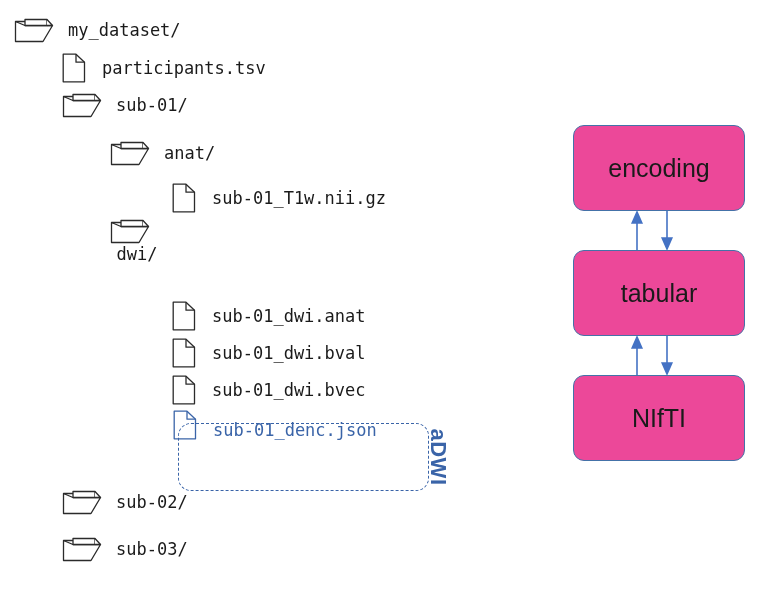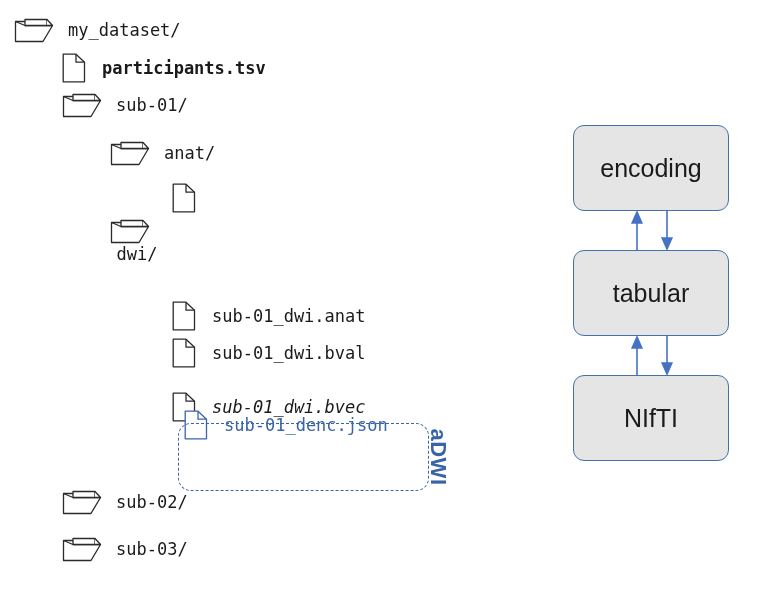--- a/index.html
+++ b/index.html
@@ -84,25 +84,25 @@
   #flow-chart {
     position: absolute;
     left: 560px;
     top: 110px;
     width: 190px;
     height: 370px;
   }
   .flow-box {
     position: absolute;
     left: 13px;
-    width: 156px;
+    width: 172px;
     height: 86px;
     border: 1.4px solid #4472a8;
     border-radius: 11px;
-    background: #e5e5e5;
+    background: #ec4899;
     box-sizing: border-box;
     display: flex;
     align-items: center;
     justify-content: center;
   }
   .flow-box-label {
     font-family: "Liberation Sans", sans-serif;
     font-size: 25px;
     color: #1a1a1a;
     line-height: 1;
@@ -126,21 +126,21 @@
 <div id="file-tree">
     <div class="tree-row" style="left: 14px; top: 15px;">
       <span class="icon-slot gap-folder" style="width: 40px; margin-right: 14px;"><svg width="40" height="26" viewBox="0 0 40 26">
           <path d="M1.5 4.5 L1.5 24.5 L29 24.5 L38.5 8.5 L11 8.5 Z" fill="#ffffff" stroke="#2b2b2b" stroke-width="1.3" stroke-linejoin="round"></path>
           <path d="M1.5 4.5 L11 4.5 L14.5 8.5" fill="none" stroke="#2b2b2b" stroke-width="1.3" stroke-linejoin="round"></path>
           <path d="M11 8.5 L33 8.5 L33 2.5 L11 2.5 Z" fill="#ffffff" stroke="#2b2b2b" stroke-width="1.3" stroke-linejoin="round"></path>
           <path d="M33 2.5 L38.5 8.5 L33 8.5" fill="#ffffff" stroke="#2b2b2b" stroke-width="1.3" stroke-linejoin="round"></path>
         </svg></span>
       <span class="tree-label">my_dataset/</span>
     </div>
-    <div class="tree-row" style="left: 62px; top: 53px; font-weight: bold;">
+    <div class="tree-row" style="left: 62px; top: 53px;">
       <span class="icon-slot gap-file" style="width: 24px; margin-right: 16px;"><svg width="24" height="30" viewBox="0 0 24 30">
           <path d="M1.2 1.2 L14 1.2 L22.5 9.2 L22.5 28.8 L1.2 28.8 Z" fill="#ffffff" stroke="#2b2b2b" stroke-width="1.3" stroke-linejoin="round"></path>
           <path d="M14 1.2 L14 9.2 L22.5 9.2" fill="none" stroke="#2b2b2b" stroke-width="1.3" stroke-linejoin="round"></path>
         </svg></span>
       <span class="tree-label">participants.tsv</span>
     </div>
     <div class="tree-row" style="left: 62px; top: 90px;">
       <span class="icon-slot gap-folder" style="width: 40px; margin-right: 14px;"><svg width="40" height="26" viewBox="0 0 40 26">
           <path d="M1.5 4.5 L1.5 24.5 L29 24.5 L38.5 8.5 L11 8.5 Z" fill="#ffffff" stroke="#2b2b2b" stroke-width="1.3" stroke-linejoin="round"></path>
           <path d="M1.5 4.5 L11 4.5 L14.5 8.5" fill="none" stroke="#2b2b2b" stroke-width="1.3" stroke-linejoin="round"></path>
@@ -156,20 +156,21 @@
           <path d="M11 8.5 L33 8.5 L33 2.5 L11 2.5 Z" fill="#ffffff" stroke="#2b2b2b" stroke-width="1.3" stroke-linejoin="round"></path>
           <path d="M33 2.5 L38.5 8.5 L33 8.5" fill="#ffffff" stroke="#2b2b2b" stroke-width="1.3" stroke-linejoin="round"></path>
         </svg></span>
       <span class="tree-label">anat/</span>
     </div>
     <div class="tree-row" style="left: 172px; top: 183px;">
       <span class="icon-slot gap-file" style="width: 24px; margin-right: 16px;"><svg width="24" height="30" viewBox="0 0 24 30">
           <path d="M1.2 1.2 L14 1.2 L22.5 9.2 L22.5 28.8 L1.2 28.8 Z" fill="#ffffff" stroke="#2b2b2b" stroke-width="1.3" stroke-linejoin="round"></path>
           <path d="M14 1.2 L14 9.2 L22.5 9.2" fill="none" stroke="#2b2b2b" stroke-width="1.3" stroke-linejoin="round"></path>
         </svg></span>
+      <span class="tree-label">sub-01_T1w.nii.gz</span>
     </div>
     <div class="tree-row" style="left: 110px; top: 218px; flex-direction: column;">
       <span class="icon-slot gap-folder" style="width: 40px; margin-right: 14px;"><svg width="40" height="26" viewBox="0 0 40 26">
           <path d="M1.5 4.5 L1.5 24.5 L29 24.5 L38.5 8.5 L11 8.5 Z" fill="#ffffff" stroke="#2b2b2b" stroke-width="1.3" stroke-linejoin="round"></path>
           <path d="M1.5 4.5 L11 4.5 L14.5 8.5" fill="none" stroke="#2b2b2b" stroke-width="1.3" stroke-linejoin="round"></path>
           <path d="M11 8.5 L33 8.5 L33 2.5 L11 2.5 Z" fill="#ffffff" stroke="#2b2b2b" stroke-width="1.3" stroke-linejoin="round"></path>
           <path d="M33 2.5 L38.5 8.5 L33 8.5" fill="#ffffff" stroke="#2b2b2b" stroke-width="1.3" stroke-linejoin="round"></path>
         </svg></span>
       <span class="tree-label">dwi/</span>
     </div>
@@ -180,28 +181,28 @@
         </svg></span>
       <span class="tree-label">sub-01_dwi.anat</span>
     </div>
     <div class="tree-row" style="left: 172px; top: 338px;">
       <span class="icon-slot gap-file" style="width: 24px; margin-right: 16px;"><svg width="24" height="30" viewBox="0 0 24 30">
           <path d="M1.2 1.2 L14 1.2 L22.5 9.2 L22.5 28.8 L1.2 28.8 Z" fill="#ffffff" stroke="#2b2b2b" stroke-width="1.3" stroke-linejoin="round"></path>
           <path d="M14 1.2 L14 9.2 L22.5 9.2" fill="none" stroke="#2b2b2b" stroke-width="1.3" stroke-linejoin="round"></path>
         </svg></span>
       <span class="tree-label">sub-01_dwi.bval</span>
     </div>
-    <div class="tree-row" style="left: 172px; top: 392px; font-style: italic;">
+    <div class="tree-row" style="left: 172px; top: 375px;">
       <span class="icon-slot gap-file" style="width: 24px; margin-right: 16px;"><svg width="24" height="30" viewBox="0 0 24 30">
           <path d="M1.2 1.2 L14 1.2 L22.5 9.2 L22.5 28.8 L1.2 28.8 Z" fill="#ffffff" stroke="#2b2b2b" stroke-width="1.3" stroke-linejoin="round"></path>
           <path d="M14 1.2 L14 9.2 L22.5 9.2" fill="none" stroke="#2b2b2b" stroke-width="1.3" stroke-linejoin="round"></path>
         </svg></span>
       <span class="tree-label">sub-01_dwi.bvec</span>
     </div>
-    <div class="tree-row highlight" style="left: 184px; top: 410px;">
+    <div class="tree-row highlight" style="left: 173px; top: 410px; align-items: flex-end;">
       <span class="icon-slot gap-file" style="width: 24px; margin-right: 16px;"><svg width="24" height="30" viewBox="0 0 24 30">
           <path d="M1.2 1.2 L14 1.2 L22.5 9.2 L22.5 28.8 L1.2 28.8 Z" fill="#ffffff" stroke="#3a64a8" stroke-width="1.3" stroke-linejoin="round"></path>
           <path d="M14 1.2 L14 9.2 L22.5 9.2" fill="none" stroke="#3a64a8" stroke-width="1.3" stroke-linejoin="round"></path>
         </svg></span>
       <span class="tree-label">sub-01_denc.json</span>
     </div>
     <div class="tree-row" style="left: 62px; top: 487px;">
       <span class="icon-slot gap-folder" style="width: 40px; margin-right: 14px;"><svg width="40" height="26" viewBox="0 0 40 26">
           <path d="M1.5 4.5 L1.5 24.5 L29 24.5 L38.5 8.5 L11 8.5 Z" fill="#ffffff" stroke="#2b2b2b" stroke-width="1.3" stroke-linejoin="round"></path>
           <path d="M1.5 4.5 L11 4.5 L14.5 8.5" fill="none" stroke="#2b2b2b" stroke-width="1.3" stroke-linejoin="round"></path>

